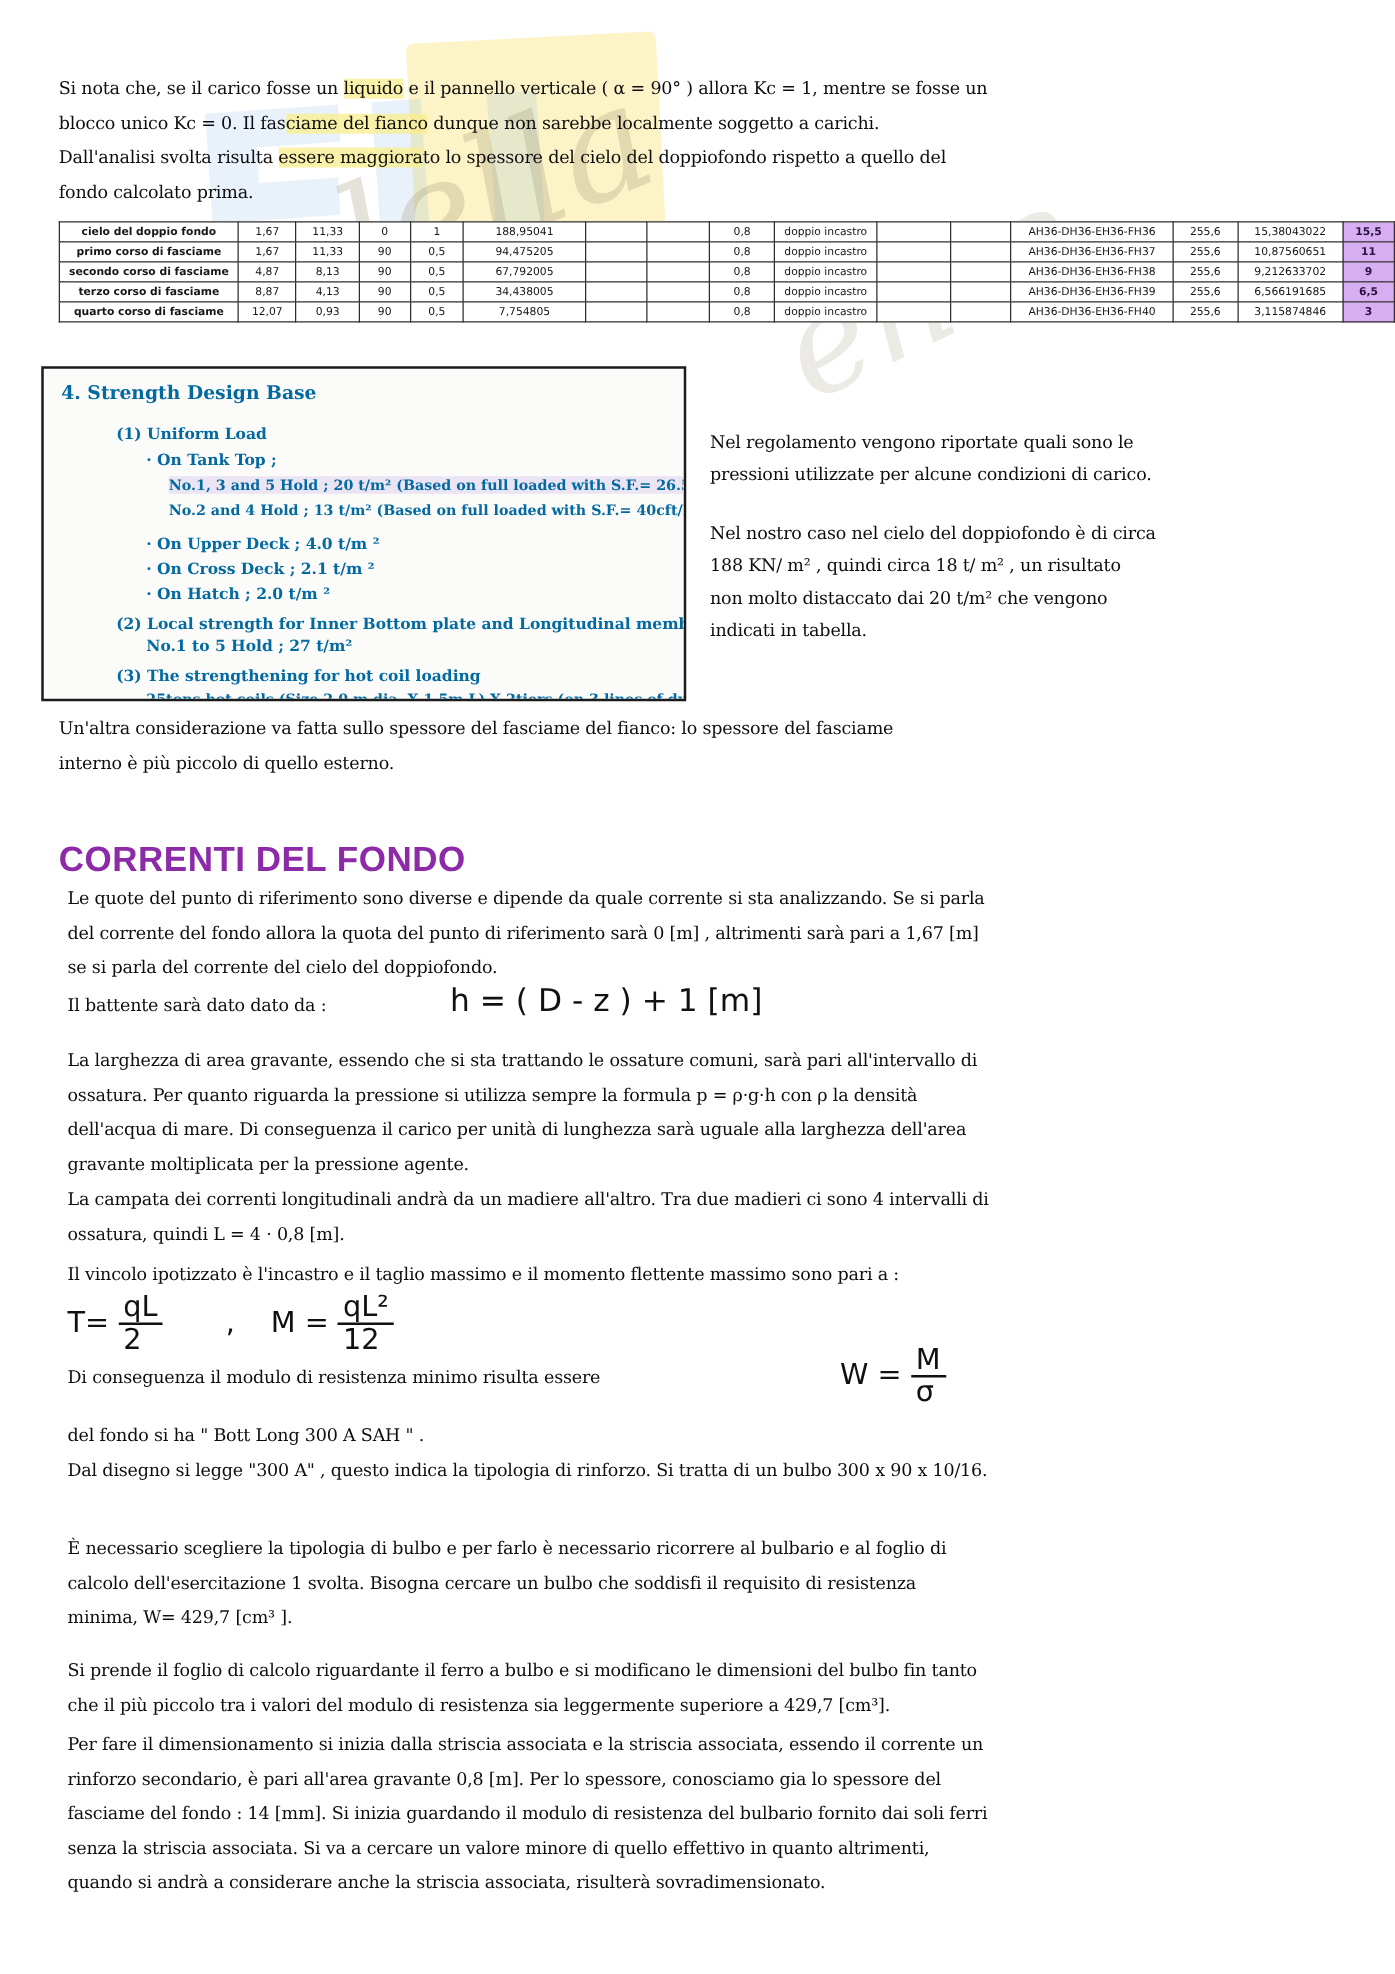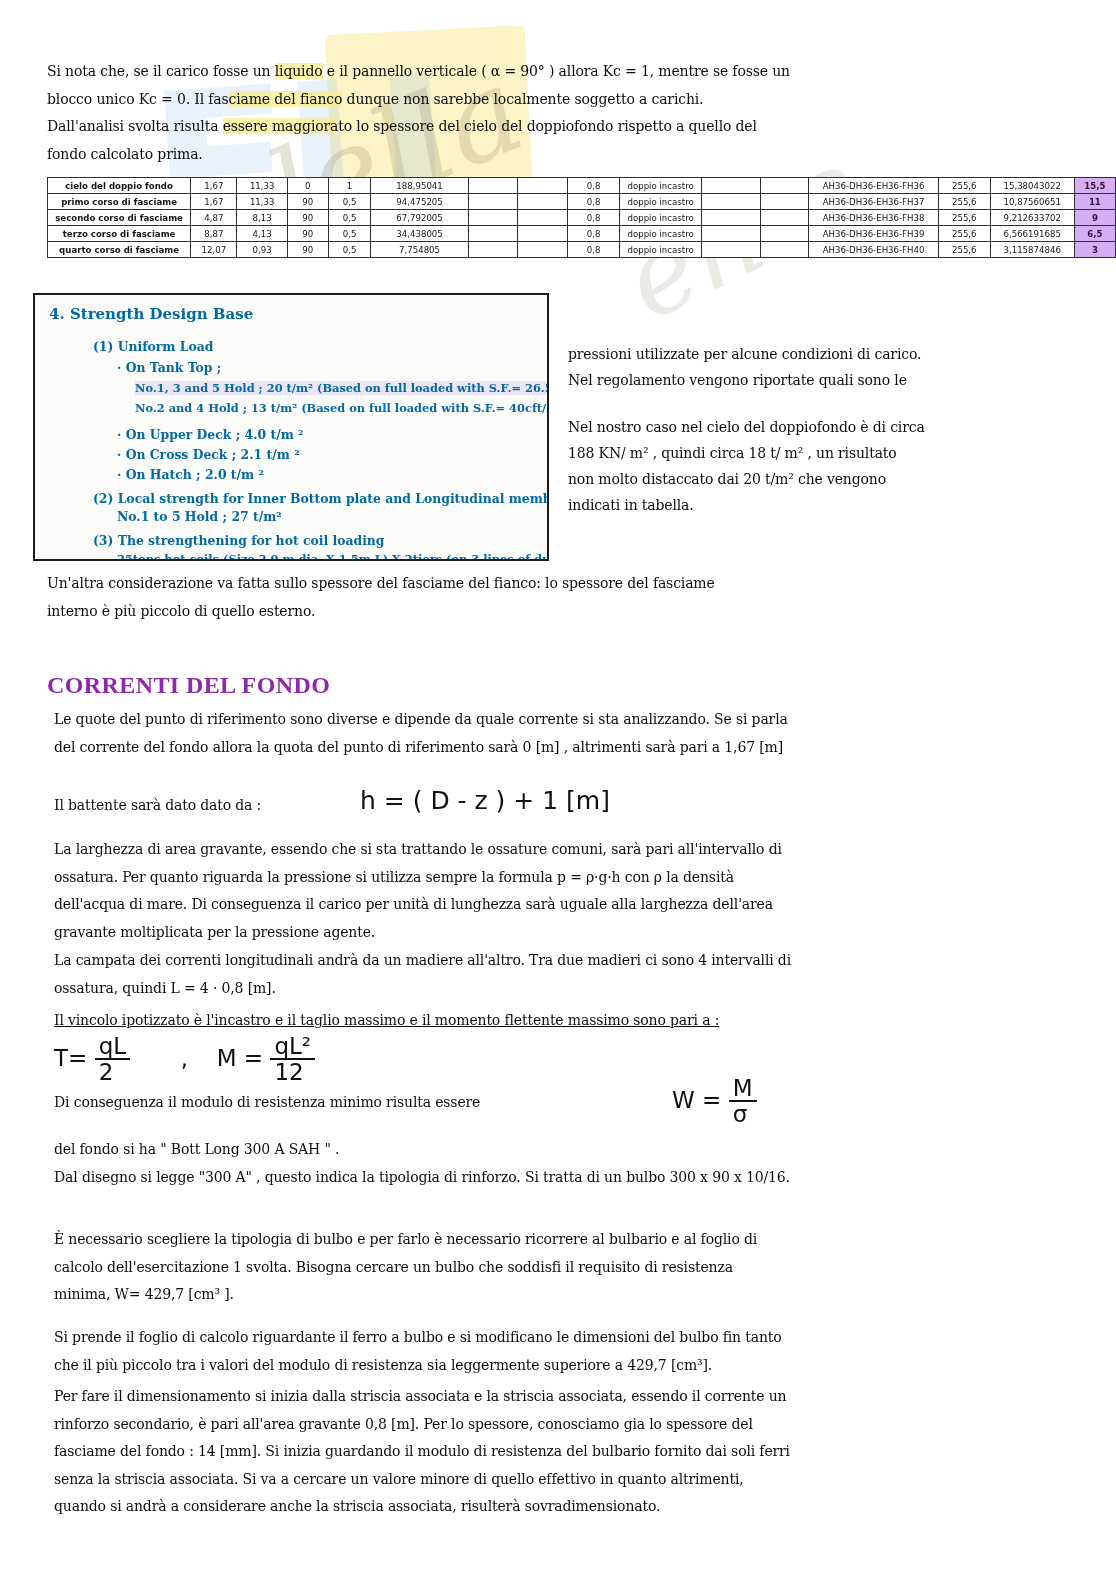--- a/index.html
+++ b/index.html
@@ -168,22 +168,22 @@
     white-space: nowrap;
     font-weight: 700;
   }
   .rb-small { font-size: 11.4px; font-weight: 600; }
 
   
   .sec-head {
     position: absolute;
     left: 47px;
     top: 672px;
-    font-family: Liberation Serif, serif;
-    font-size: 24px;
+    font-family: Liberation Sans, sans-serif;
+    font-size: 28px;
     font-weight: 700;
     letter-spacing: 0.4px;
     color: #8c2aa8;
     z-index: 3;
   }
 
   
   .hand {
     position: absolute;
     font-family: "DejaVu Sans", "Liberation Sans", sans-serif;
@@ -328,59 +328,60 @@
     <div class="rb-line" style="left:82px; top:152px;">· On   Cross Deck      ;    2.1 t/m ²</div>
     <div class="rb-line" style="left:82px; top:172px;">· On   Hatch               ;    2.0 t/m ²</div>
     <div class="rb-line" style="left:58px; top:196px;">(2) Local strength for Inner Bottom plate and Longitudinal members</div>
     <div class="rb-line" style="left:82px; top:214px;">No.1 to 5 Hold  ;    27 t/m²</div>
     <div class="rb-line" style="left:58px; top:238px;">(3) The strengthening for hot coil loading</div>
     <div class="rb-line rb-small" style="left:82px; top:257px;">25tons hot coils (Size 2.0 m dia. X 1.5m L) X 2tiers (on 3 lines of dunnage)</div>
 
   </div>
 
   <div class="para" style="left:568px; top:341px; width:510px; line-height:26px;">
+    <div>Nel regolamento vengono riportate quali sono le</div>
     <div>pressioni utilizzate per alcune condizioni di carico.</div>
-    <div>Nel regolamento vengono riportate quali sono le</div>
   </div>
 
   <div class="para" style="left:568px; top:414px; width:510px; line-height:26px;">
     <div>Nel nostro caso nel cielo del doppiofondo è di circa</div>
     <div> 188 KN/ m² , quindi circa 18 t/ m² , un risultato</div>
     <div>non molto distaccato dai  20 t/m² che vengono</div>
     <div>indicati in tabella.</div>
   </div>
 
   <div class="para" style="left:47px; top:570px; width:1030px;">
     <div>Un'altra considerazione va fatta sullo spessore del fasciame del fianco: lo spessore del fasciame</div>
     <div>interno è più piccolo di quello esterno.</div>
   </div>
 
   <div class="sec-head">CORRENTI DEL FONDO</div>
 
   <div class="para" style="left:54px; top:706px; width:1030px;">
     <div>Le quote del punto di riferimento sono diverse e dipende da quale corrente si sta analizzando. Se si parla</div>
     <div>del corrente del fondo allora la quota del punto di riferimento sarà 0 [m] , altrimenti sarà pari a 1,67 [m]</div>
+    <div>se si parla del corrente del cielo del doppiofondo.</div>
   </div>
 
   <div class="para" style="left:54px; top:792px;">Il battente sarà dato dato da :</div>
   <div class="hand" style="left:360px; top:786px; font-size:25px;">h = ( D - z ) + 1    [m]</div>
 
   <div class="para" style="left:54px; top:836px; width:1030px;">
     <div>La larghezza di area gravante, essendo che si sta trattando le ossature comuni, sarà pari all'intervallo di</div>
     <div>ossatura. Per quanto riguarda la pressione si utilizza sempre la formula  p = ρ·g·h  con ρ la densità</div>
     <div>dell'acqua di mare. Di conseguenza il carico per unità di lunghezza sarà uguale alla larghezza dell'area</div>
     <div>gravante moltiplicata per la pressione agente.</div>
   </div>
 
   <div class="para" style="left:54px; top:947px; width:1030px;">
     <div>La campata dei correnti longitudinali andrà da un madiere all'altro. Tra due madieri ci sono 4 intervalli di</div>
     <div>ossatura, quindi L = 4 · 0,8  [m].</div>
   </div>
 
-  <div class="para" style="left:54px; top:1007px; width:1030px;text-decoration:underline;">Il vincolo ipotizzato è l'incastro e il taglio massimo e il momento flettente massimo sono pari a :</div>
+  <div class="para" style="left:54px; top:1007px; width:1030px;">Il vincolo ipotizzato è l'incastro e il taglio massimo e il momento flettente massimo sono pari a :</div>
 
   <div class="hand" style="left:54px; top:1034px; font-size:23px;">
     <span>T=</span>
     <span class="frac">
       <span class="num">qL</span>
       <span class="den">2</span>
     </span>
     <span style="display:inline-block;width:36px;"></span>
     <span>,</span>
     <span style="display:inline-block;width:14px;"></span>

